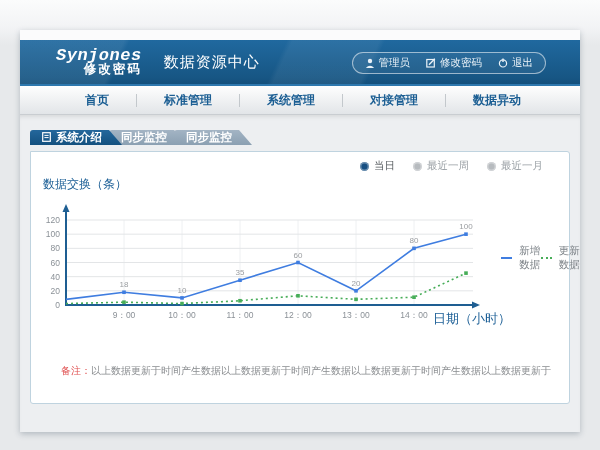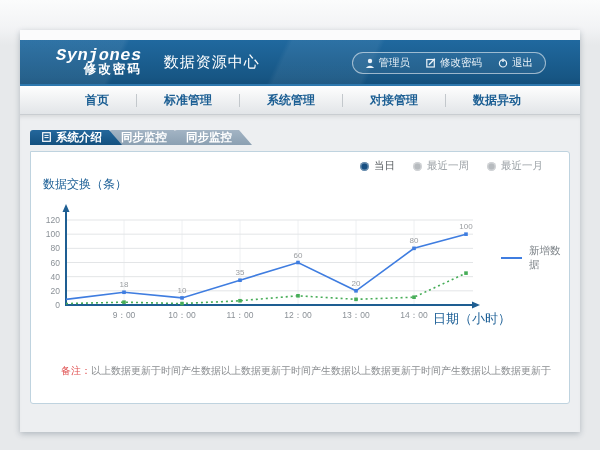--- a/index.html
+++ b/index.html
@@ -241,20 +241,24 @@
           </svg>
       </div>
 
       <div class="x-axis-title">日期（小时）</div>
 
       <div class="legend">
         <div class="legend-row">
           <span class="legend-swatch solid"></span>
           <span class="legend-label">新增数据</span>
         </div>
+        <div class="legend-row">
+          <span class="legend-swatch dotted"></span>
+          <span class="legend-label">更新数据</span>
+        </div>
       </div>
 
       <div class="note">
         <span class="note-prefix">备注：</span><span>以上数据更新于时间产生数据以上数据更新于时间产生数据以上数据更新于时间产生数据以上数据更新于时间产生数据以上数据更新于</span>
       </div>
 
     </div>
   </div>
 </div>
 

